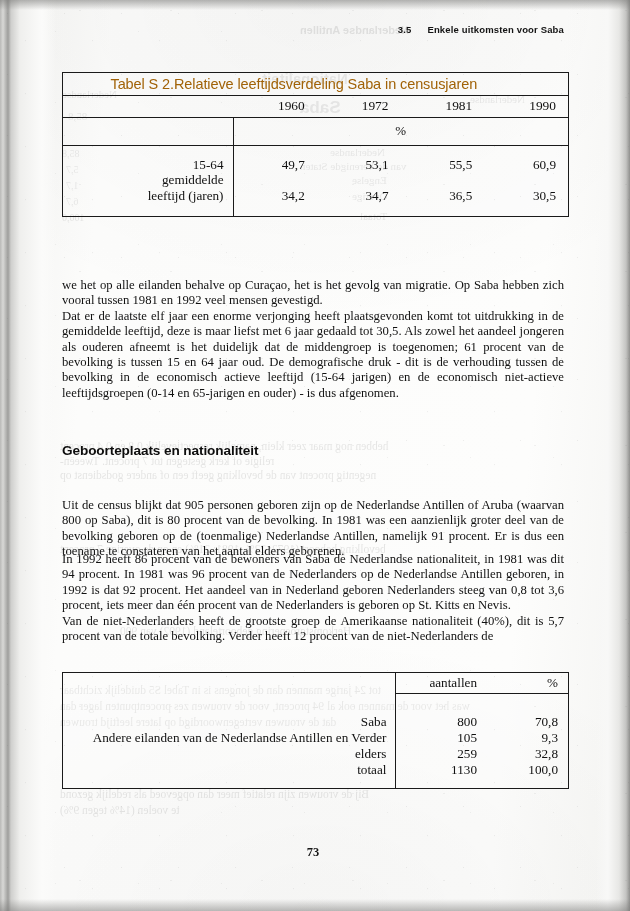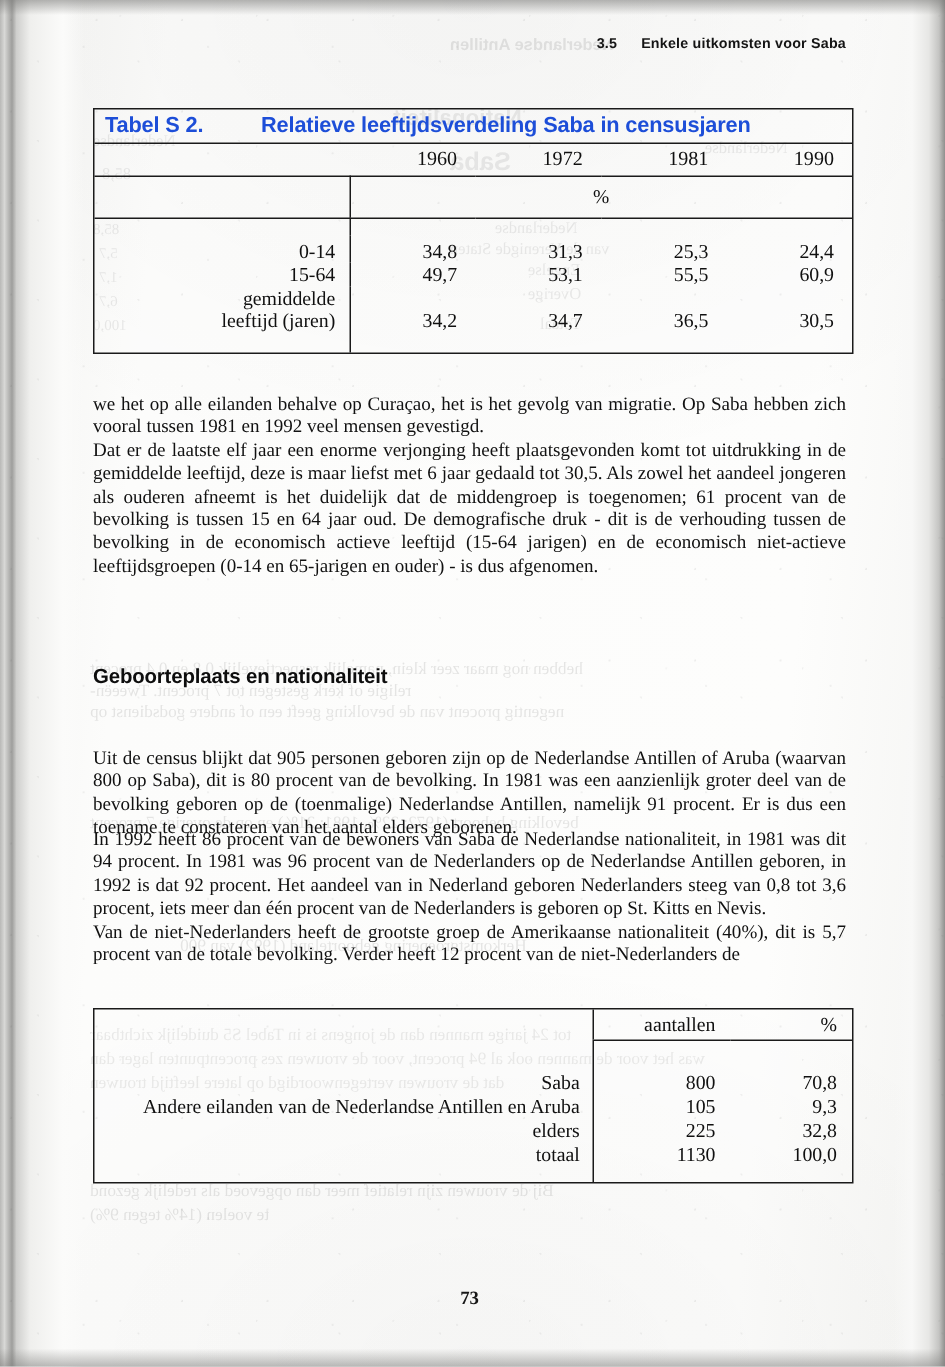--- a/index.html
+++ b/index.html
@@ -86,28 +86,29 @@
   #running-head .sec { margin-right: 16px; }
 
   
   .tbl-frame {
     position: absolute;
     border: 1.6px solid #1a1a1a;
     background: rgba(255,255,255,0.18);
   }
   .tbl-title {
     font-family: "Liberation Sans", sans-serif;
-    font-weight: bold;
-    color: #1d4ed8;
+    font-weight: normal;
+    color: #a16207;
     font-size: 14.5px;
     letter-spacing: -0.1px;
     border-bottom: 1.4px solid #1a1a1a;
     padding: 3px 7px 3px 7px;
     white-space: nowrap;
     display: flex;
+    text-align: right;
   }
   .tbl-title .t-lead { min-width: 104px; display:inline-block; }
 
   table.grid {
     width: 100%;
     border-collapse: collapse;
     font-family: "Liberation Serif", serif;
     font-size: 13.2px;
     color: #101010;
   }
@@ -190,21 +191,21 @@
     font-family: "Liberation Serif", serif;
     font-size: 12.7px;
     line-height: 15.4px;
     color: #111;
     text-align: justify;
     text-justify: inter-word;
   }
   .para p { margin: 0; }
   .para p + p { margin-top: 0; }
 
-  #block1 { top: 262px; }
+  #block1 { top: 278px; }
   #block2 { top: 498px; }
   #block3 { top: 552px; }
 
   .sec-head {
     position: absolute;
     left: 6px; top: 443px;
     font-family: "Liberation Sans", sans-serif;
     font-weight: bold;
     font-size: 13.6px;
     color: #0d0d0d;
@@ -212,21 +213,20 @@
   }
 
   #folio {
     position: absolute;
     left: 0; right: 0; top: 845px;
     text-align: center;
     font-family: "Liberation Serif", serif;
     font-size: 12.5px;
     font-weight: bold;
     color: #171717;
-    margin-top: 13px;
   }
 
   
   #speckle {
     position:absolute; inset:0; pointer-events:none; opacity:0.5;
     background-image:
       radial-gradient(circle at 13% 22%, rgba(90,90,90,0.20) 0.6px, transparent 0.7px),
       radial-gradient(circle at 67% 44%, rgba(90,90,90,0.16) 0.6px, transparent 0.7px),
       radial-gradient(circle at 38% 77%, rgba(90,90,90,0.18) 0.6px, transparent 0.7px),
       radial-gradient(circle at 88% 12%, rgba(90,90,90,0.15) 0.6px, transparent 0.7px);
@@ -303,27 +303,20 @@
           <tr class="rule-row">
             <td colspan="5"></td>
           </tr>
         </thead>
         <tbody>
           <tr class="spacer-row">
             <td class="stub"></td>
             <td colspan="4"></td>
           </tr>
 
-          <tr class="first-data">
-            <td class="stub">0-14</td>
-            <td class="num">34,8</td>
-            <td class="num">31,3</td>
-            <td class="num">25,3</td>
-            <td class="num">24,4</td>
-          </tr>
           <tr>
             <td class="stub">15-64</td>
             <td class="num">49,7</td>
             <td class="num">53,1</td>
             <td class="num">55,5</td>
             <td class="num">60,9</td>
           </tr>
 
           <tr>
             <td class="stub twoline">
@@ -383,27 +376,27 @@
             <td class="stub"></td>
             <td colspan="2"></td>
           </tr>
 
           <tr>
             <td class="stub">Saba</td>
             <td class="num">800</td>
             <td class="num">70,8</td>
           </tr>
           <tr>
-            <td class="stub">Andere eilanden van de Nederlandse Antillen en Aruba</td>
+            <td class="stub">Andere eilanden van de Nederlandse Antillen en Verder</td>
             <td class="num">105</td>
             <td class="num">9,3</td>
           </tr>
           <tr>
             <td class="stub">elders</td>
-            <td class="num">225</td>
+            <td class="num">259</td>
             <td class="num">32,8</td>
           </tr>
           <tr>
             <td class="stub">totaal</td>
             <td class="num">1130</td>
             <td class="num">100,0</td>
           </tr>
 
           <tr class="tail-row">
             <td class="stub"></td>

